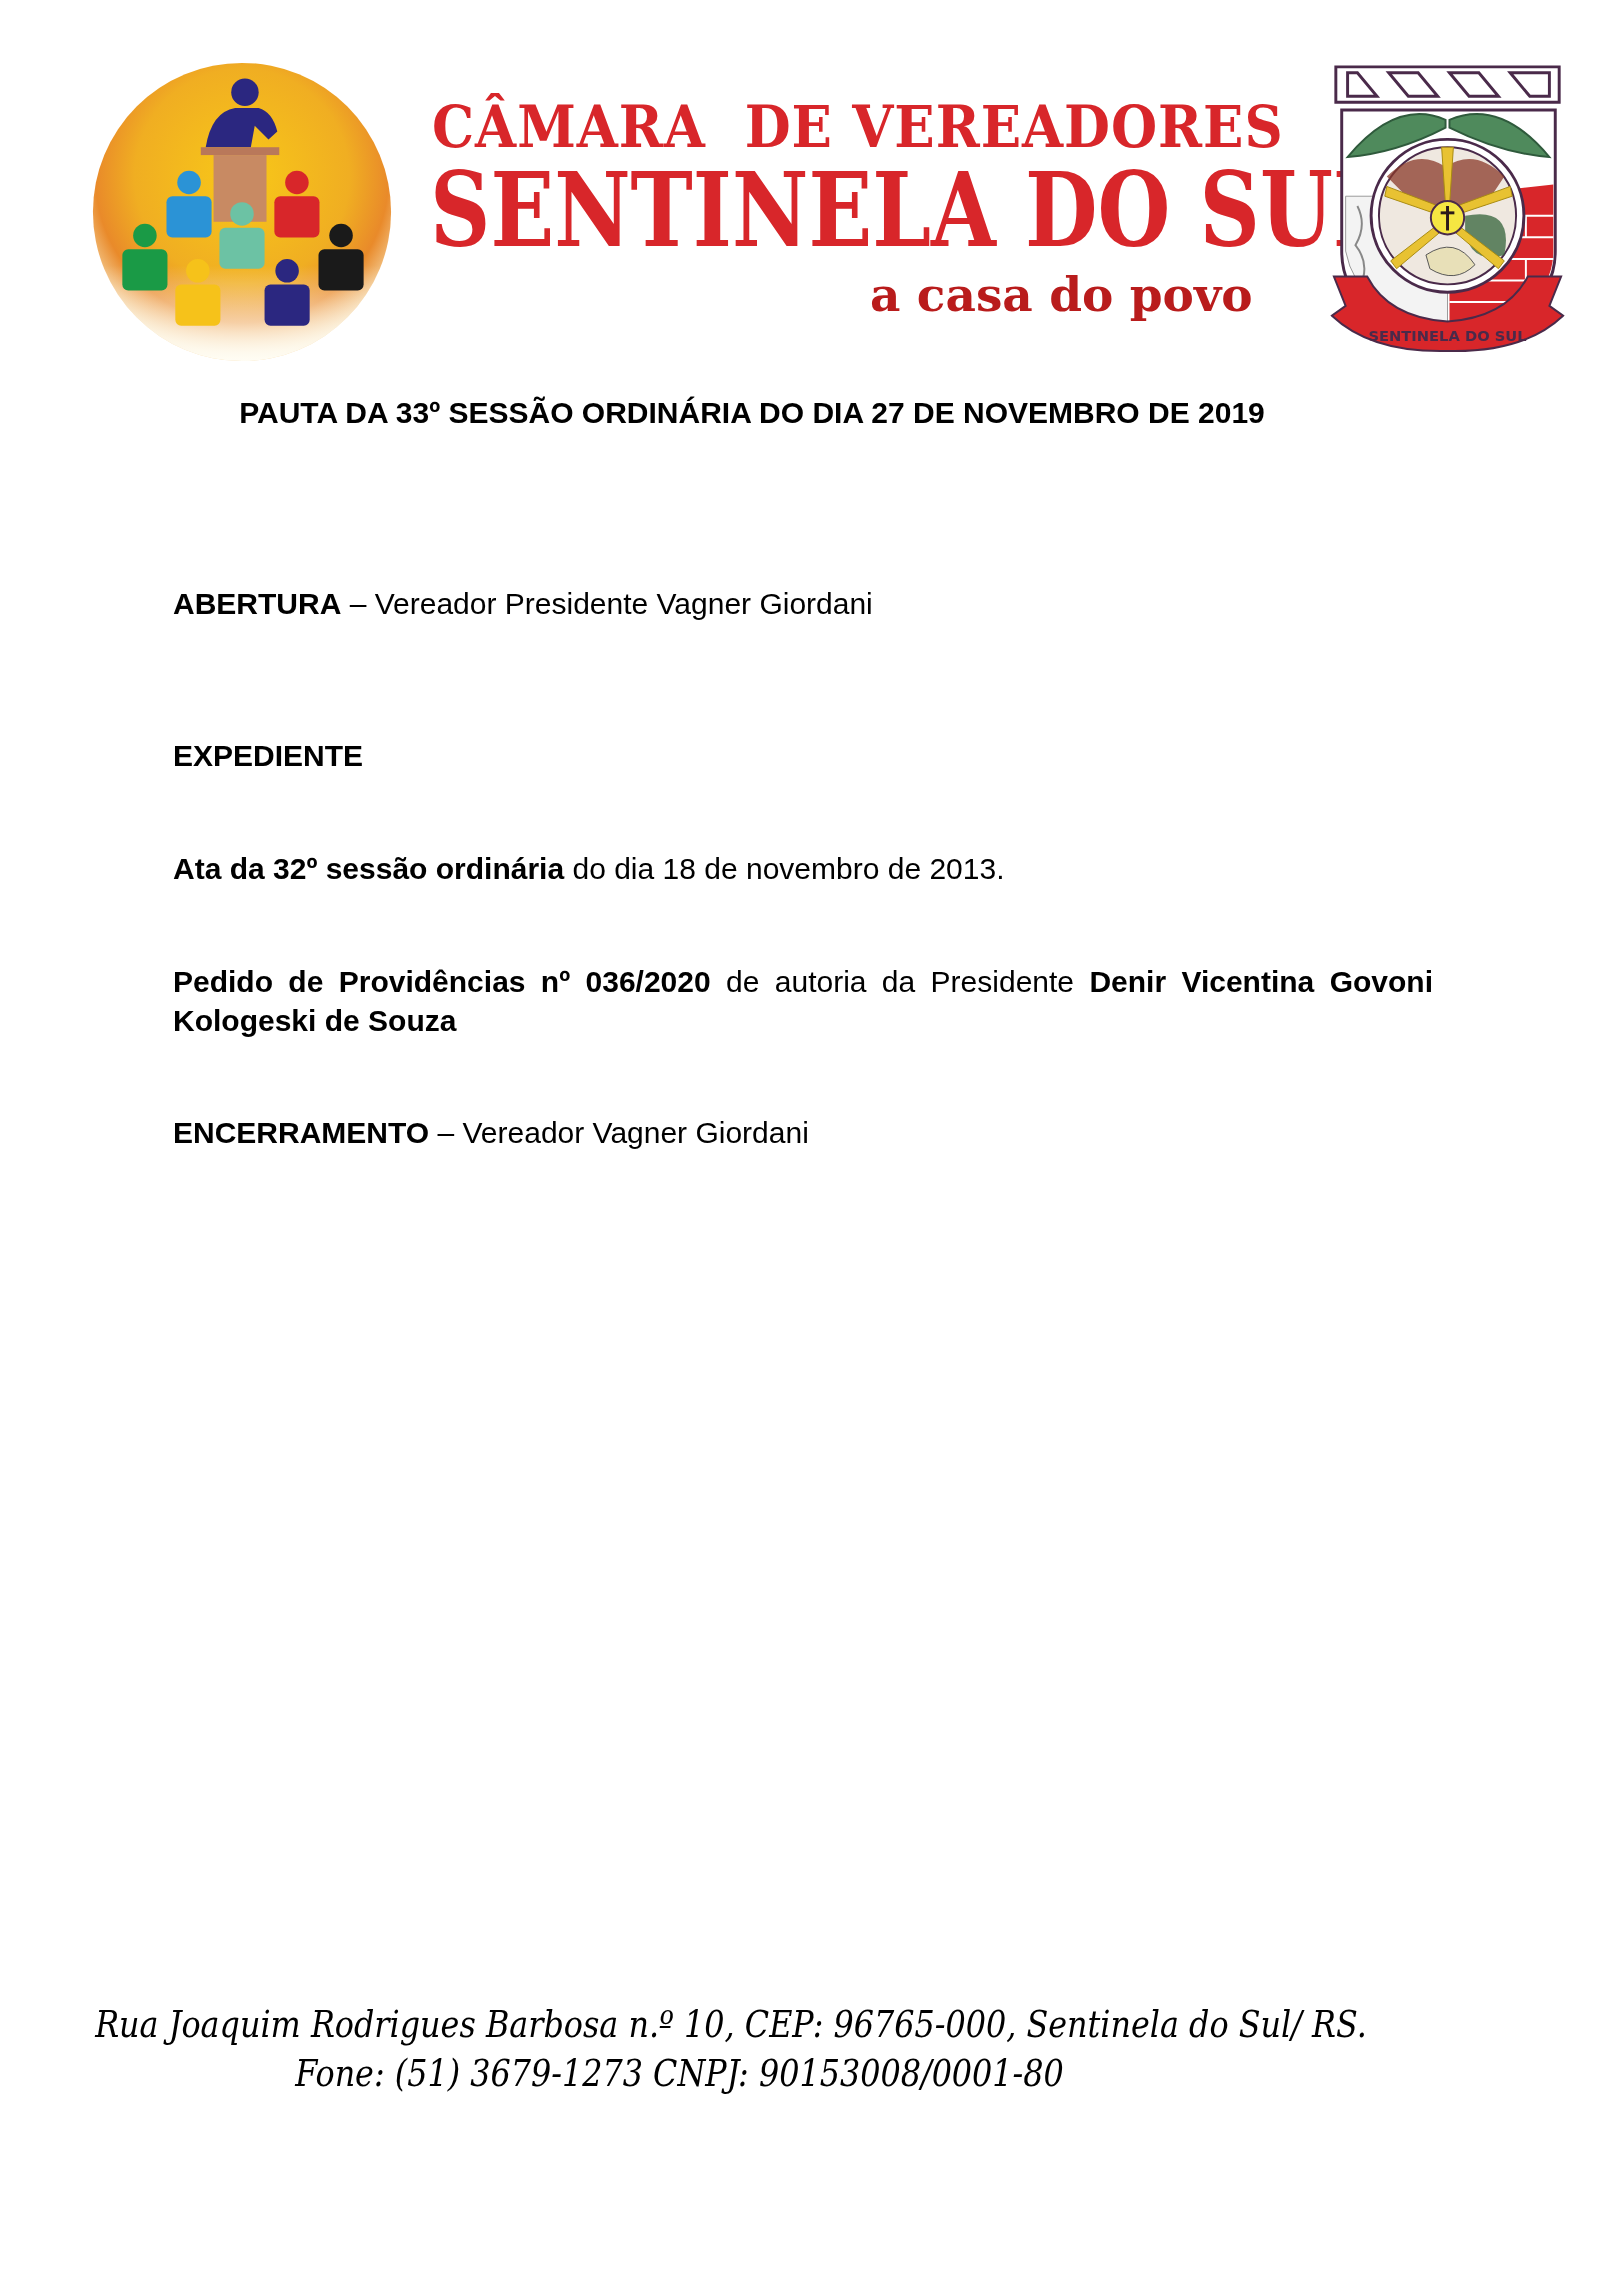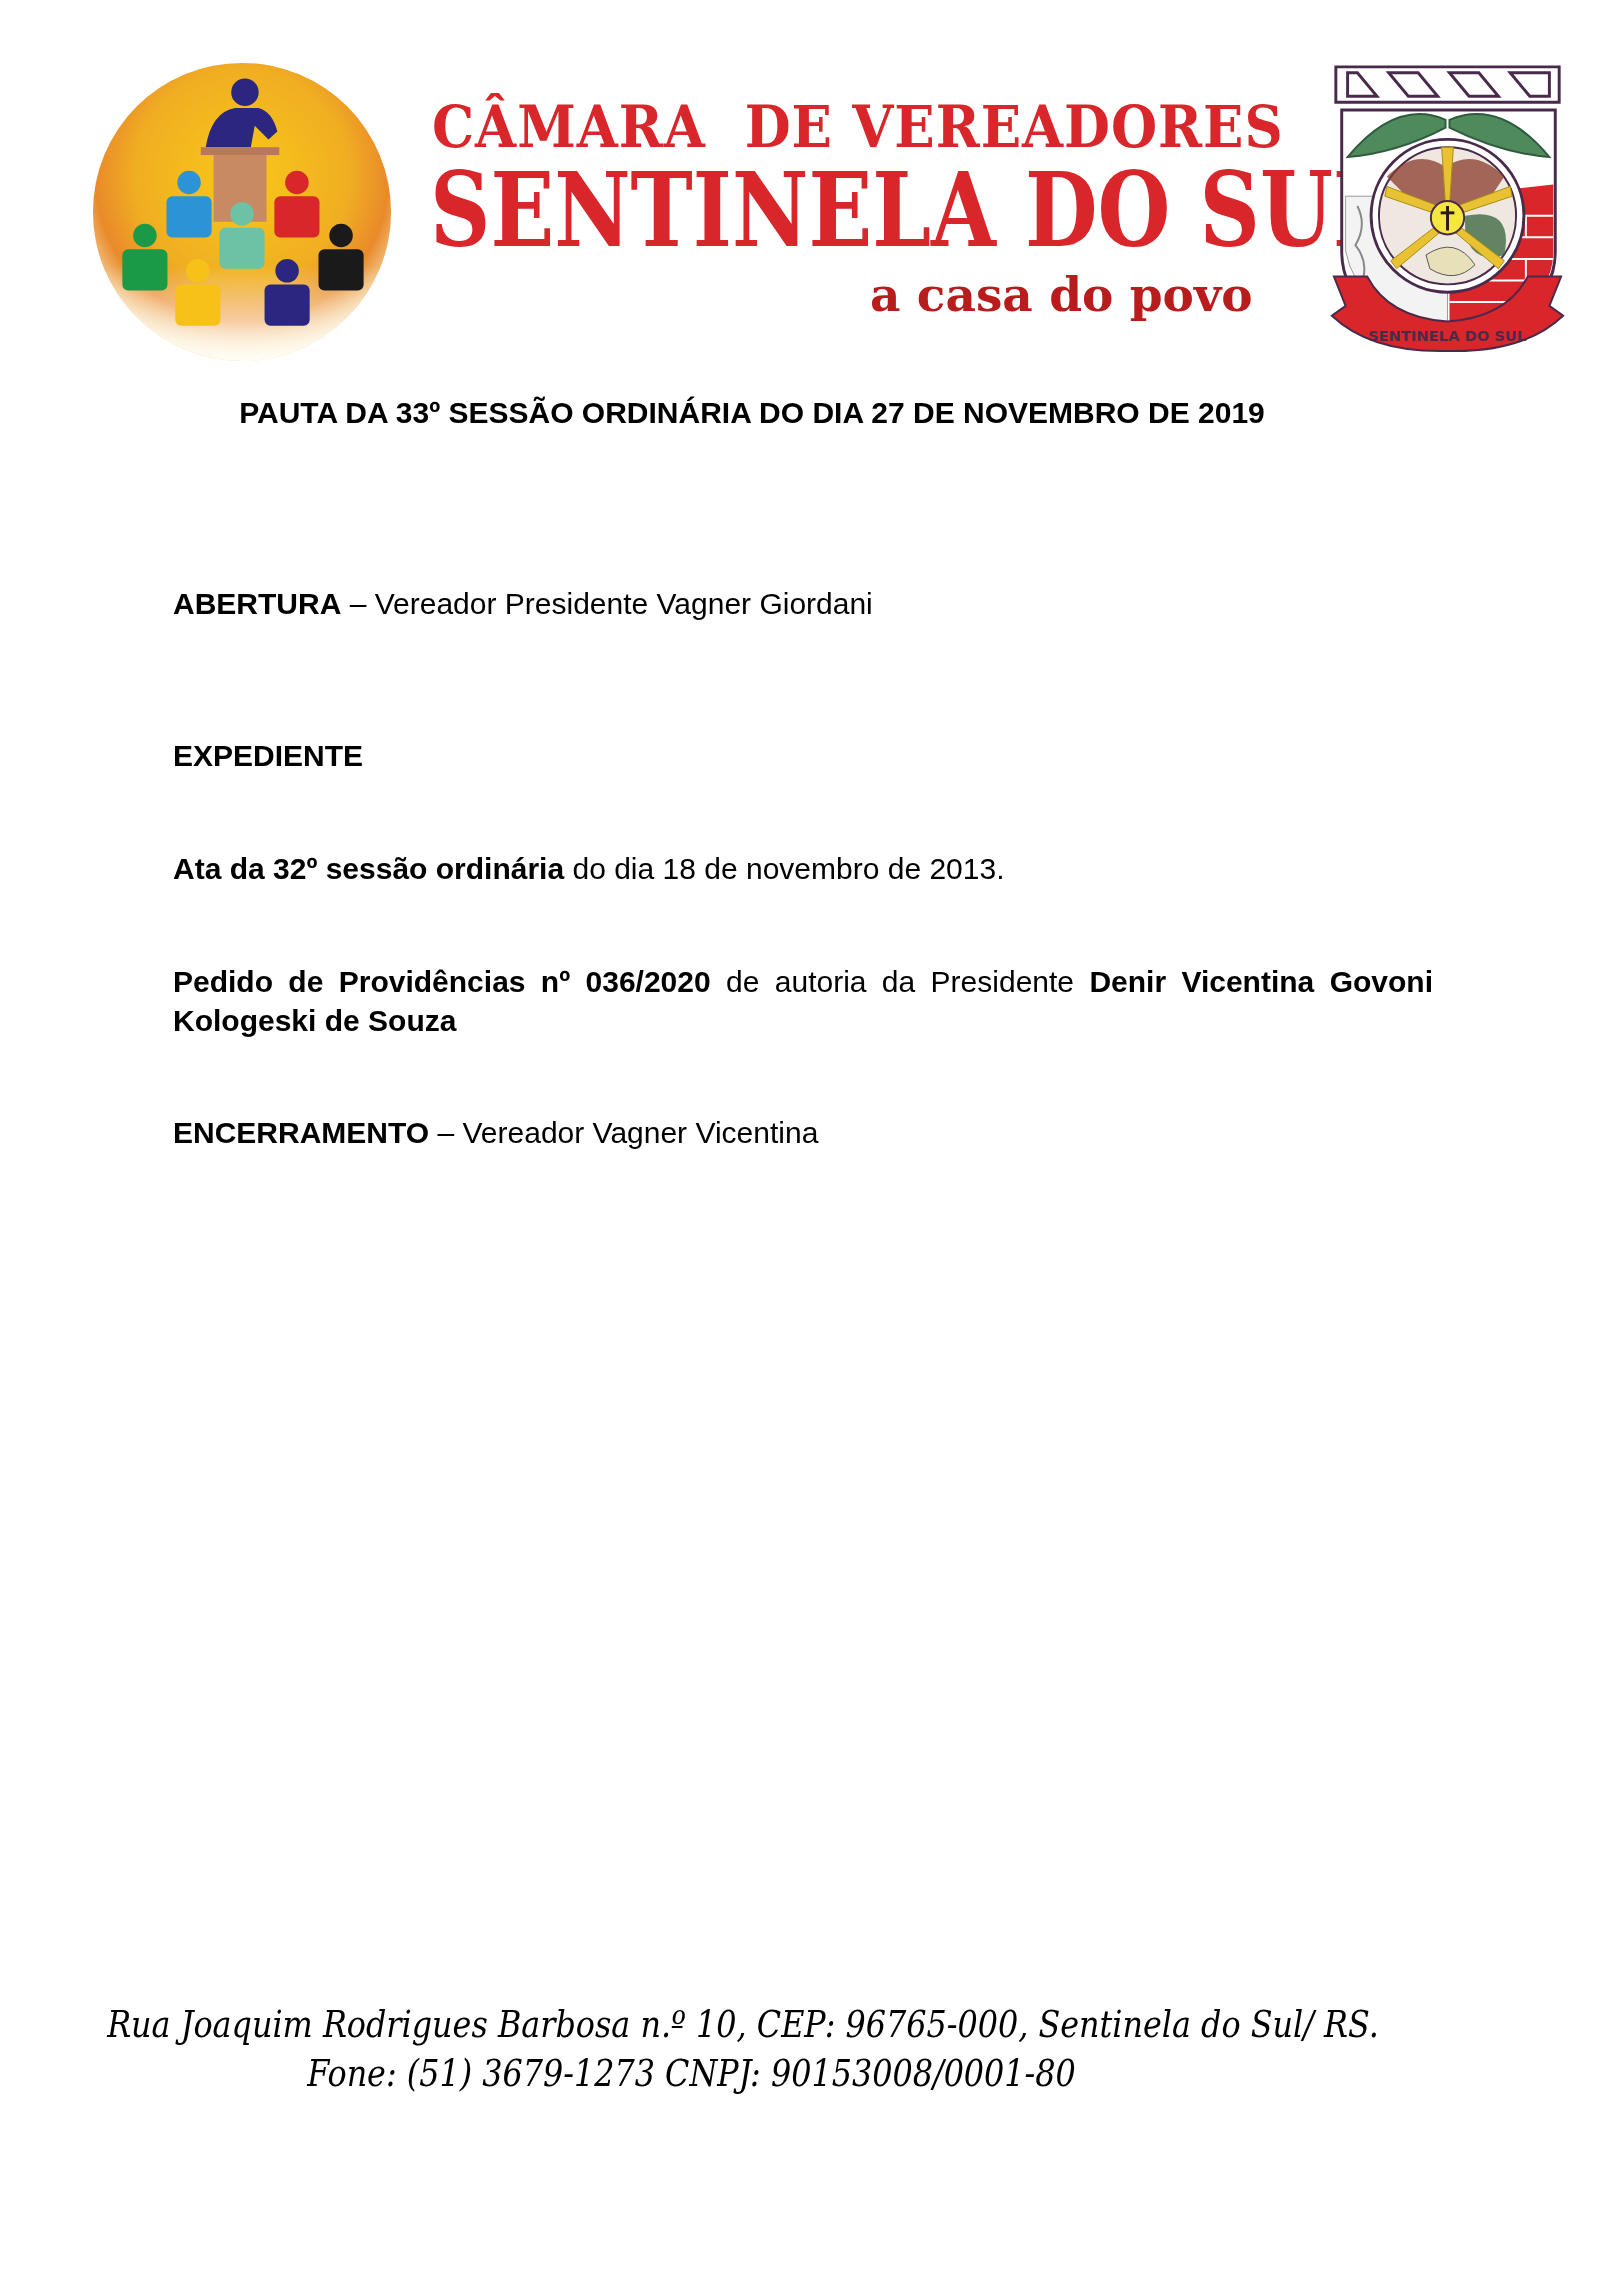--- a/index.html
+++ b/index.html
@@ -20,21 +20,21 @@
     .para { position: absolute; left: 173px; width: 1260px; font-size: 30px; line-height: 39px; }
     .para b { font-weight: bold; }
     .justify { text-align: justify; text-align-last: left; }
     #p-abertura { top: 584px; }
     #p-expediente { top: 736px; }
     #p-ata { top: 849px; }
     #p-pedido { top: 962px; }
     #p-encerramento { top: 1113px; }
 
     
-    .footer { position: absolute; left: 0; width: 1359px; top: 2000px; text-align: center; font-family: "DejaVu Serif", serif; font-style: italic; font-size: 37px; line-height: 49px; color: #000; margin-left: 12px; }
+    .footer { position: absolute; left: 0; width: 1359px; top: 2000px; text-align: center; font-family: "DejaVu Serif", serif; font-style: italic; font-size: 37px; line-height: 49px; color: #000; }
     .footer-line { display: block; transform: scaleX(0.86); transform-origin: center; white-space: nowrap; }
   </style>
 </head>
 <body>
 
 <div class="logo-left">
   <svg width="312" height="306" viewBox="0 0 318 312">
     <defs>
       <radialGradient id="sunG" cx="50%" cy="38%" r="60%">
         <stop offset="0%" stop-color="#f8c818"></stop>
@@ -145,20 +145,20 @@
 
 <div class="para" id="p-ata">
   <b>Ata da 32º sessão ordinária</b><span style="white-space:pre-wrap"> do dia 18 de novembro de 2013.</span>
 </div>
 
 <div class="para justify" id="p-pedido">
   <b>Pedido de Providências nº 036/2020</b><span style="white-space:pre-wrap"> de autoria da Presidente </span><b>Denir Vicentina Govoni Kologeski de Souza</b>
 </div>
 
 <div class="para" id="p-encerramento">
-  <b>ENCERRAMENTO</b><span style="white-space:pre"> – </span><span>Vereador Vagner Vicentina</span>
+  <b>ENCERRAMENTO</b><span style="white-space:pre"> – </span><span>Vereador Vagner Giordani</span>
 </div>
 
 <div class="footer">
   <span class="footer-line">Rua Joaquim Rodrigues Barbosa n.º 10, CEP: 96765-000, Sentinela do Sul/ RS.</span>
   <span class="footer-line">Fone: (51) 3679-1273 CNPJ: 90153008/0001-80</span>
 </div>
 
 
 </body></html>

